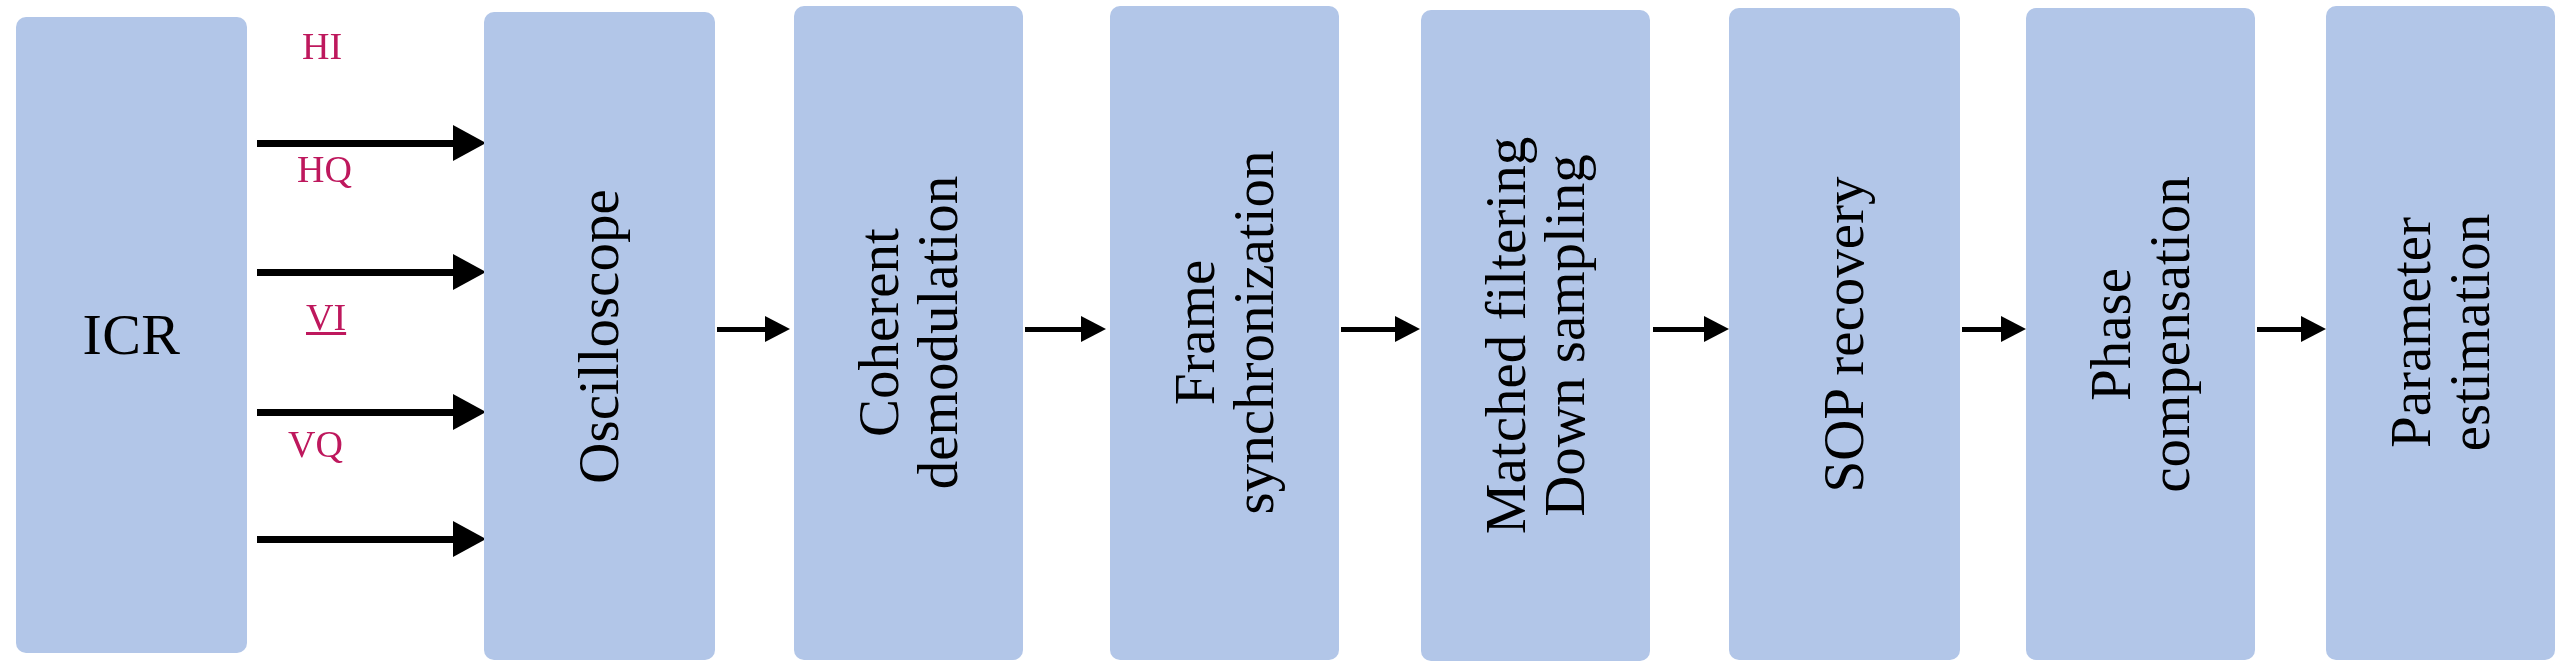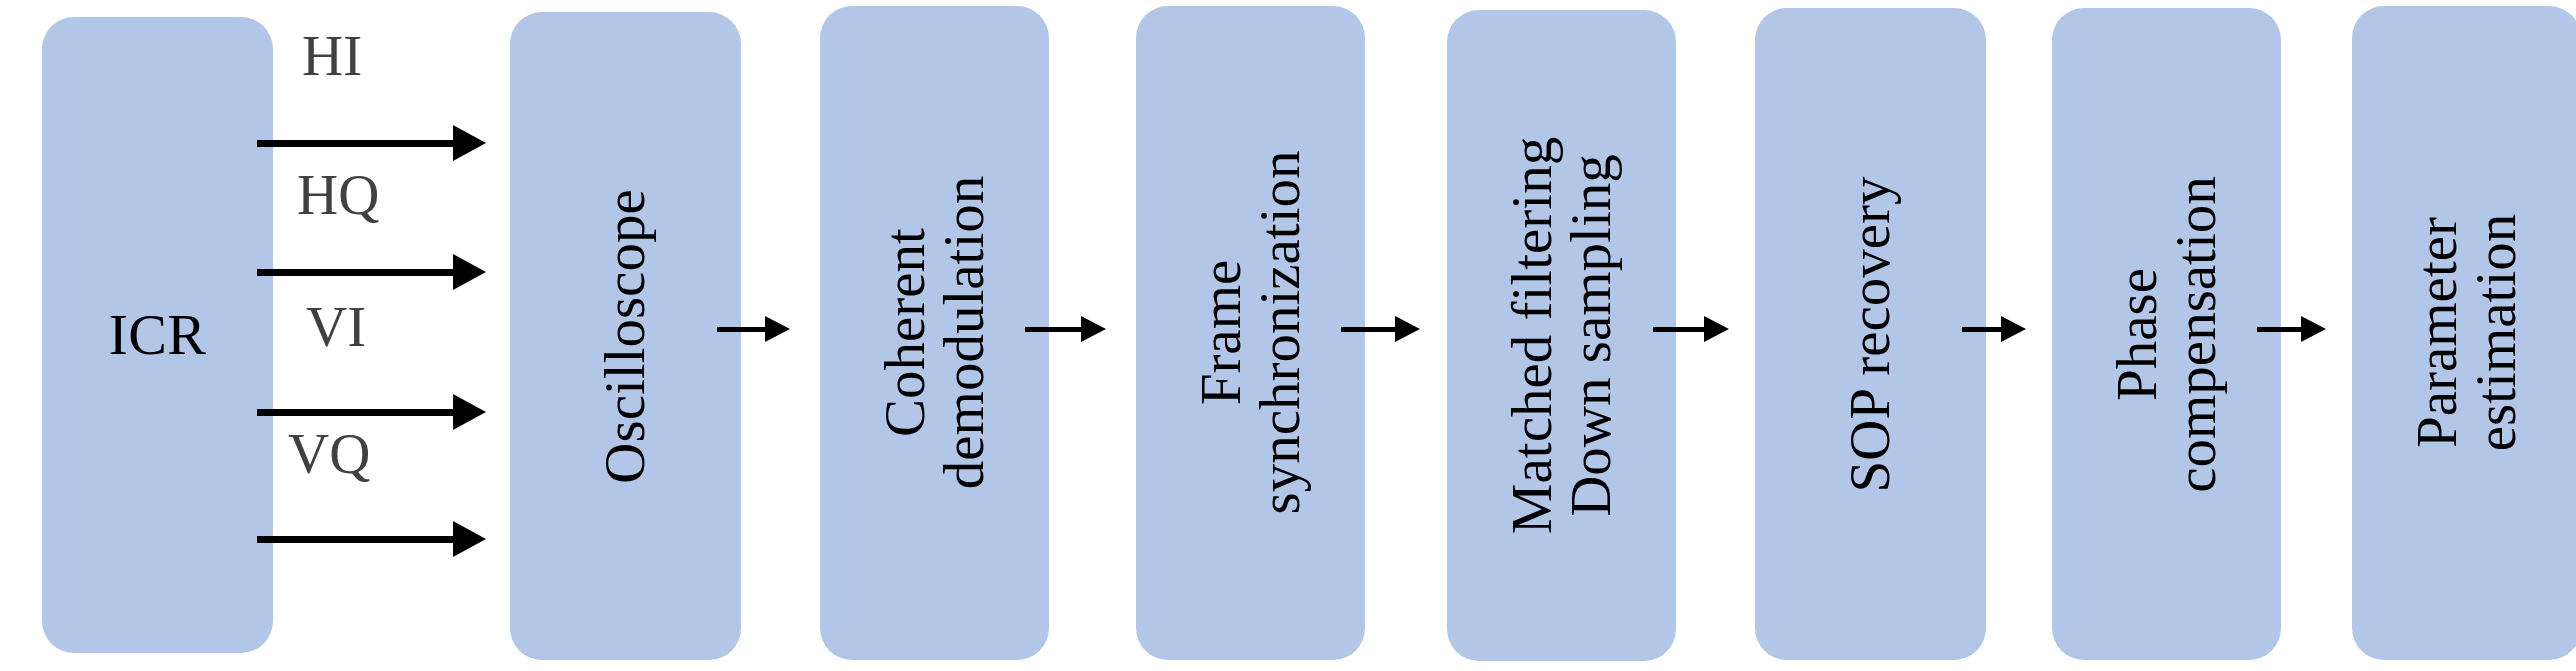--- a/index.html
+++ b/index.html
@@ -13,26 +13,25 @@
     height: 671px;
     background: #ffffff;
     overflow: hidden;
     font-family: "Liberation Serif", "DejaVu Serif", serif;
   }
 
   
   .node {
     position: absolute;
     background: #b2c6e8;
-    border-radius: 32px;
+    border-radius: 10px;
     box-sizing: border-box;
     display: flex;
     align-items: center;
     justify-content: center;
-    margin-left: 26px;
   }
   .node.horizontal {
     flex-direction: row;
   }
   .node.vertical {
     flex-direction: row;
   }
 
   
   .label-h {
@@ -94,22 +93,22 @@
   .arrow.small .head {
     top: -13.4px;
     border-top: 13.4px solid transparent;
     border-bottom: 13.4px solid transparent;
     border-left: 25px solid #000000;
   }
 
   
   .sig-label {
     position: absolute;
-    color: #404040;
-    font-size: 57px;
+    color: #be185d;
+    font-size: 38px;
     line-height: 1.0;
     white-space: nowrap;
   }
 </style>
 </head>
 <body>
 
 <div id="canvas">
 
   <div class="node horizontal" style="left:16px; top:17.4px; width:231px; height:636px;">
@@ -119,27 +118,27 @@
   <div class="arrow" style="left:257px; top:143px; width:229px;">
     <div class="shaft" style="width:197px;"></div>
     <div class="head" style="left:196px;"></div>
   </div>
   <div class="sig-label" style="left:302px; top:27px;">HI</div>
 
   <div class="arrow" style="left:257px; top:272px; width:229px;">
     <div class="shaft" style="width:197px;"></div>
     <div class="head" style="left:196px;"></div>
   </div>
-  <div class="sig-label" style="left:297px; top:166px;">HQ</div>
+  <div class="sig-label" style="left:297px; top:150px;">HQ</div>
 
   <div class="arrow" style="left:257px; top:412px; width:229px;">
     <div class="shaft" style="width:197px;"></div>
     <div class="head" style="left:196px;"></div>
   </div>
-  <div class="sig-label" style="left:306px; top:298px;">VI</div>
+  <div class="sig-label" style="left:306px; top:298px;text-decoration:underline;">VI</div>
 
   <div class="arrow" style="left:257px; top:539px; width:229px;">
     <div class="shaft" style="width:197px;"></div>
     <div class="head" style="left:196px;"></div>
   </div>
   <div class="sig-label" style="left:288px; top:425px;">VQ</div>
 
   <div class="node vertical" style="left:484px; top:12px; width:231px; height:648px;">
     <div class="vtext" style="width:624px; height:231px;">
       <div class="vline">Oscilloscope</div>

